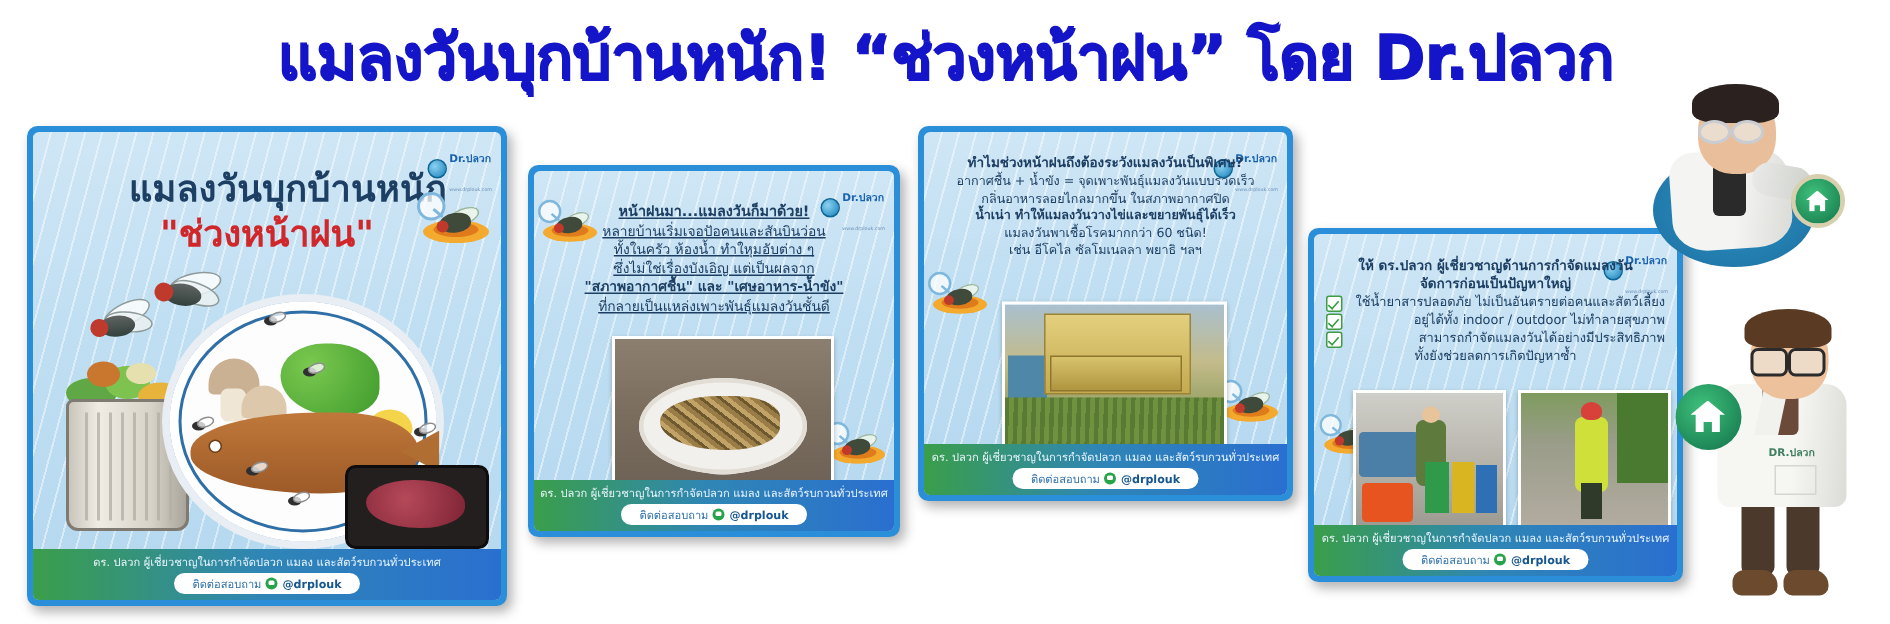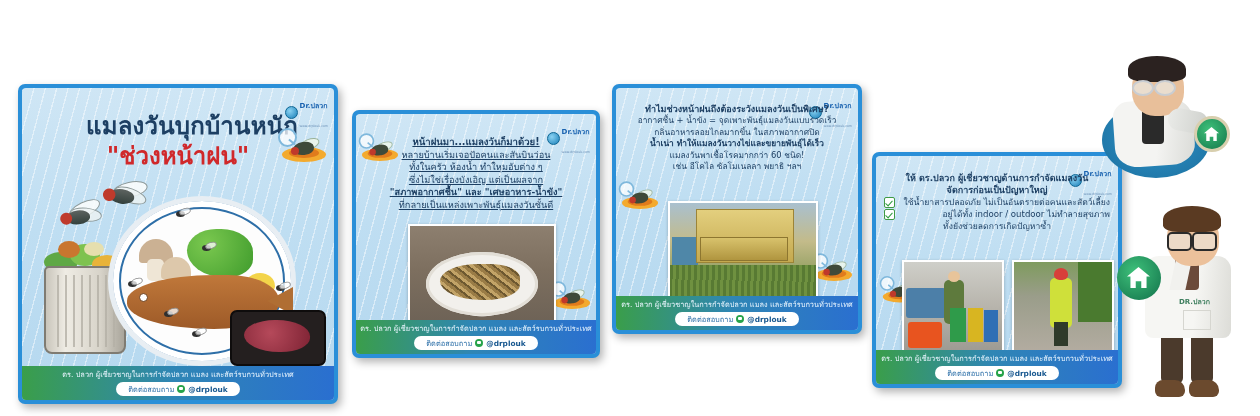--- a/index.html
+++ b/index.html
@@ -256,20 +256,21 @@
   #mascot-bot .badge{position:absolute;left:-6px;top:58px;width:44px;height:44px;border-radius:50%;
     background:radial-gradient(circle at 40% 35%,#3ec07a,#11714a);}
   #mascot-bot .badge::after{content:"";position:absolute;left:10px;top:11px;width:23px;height:21px;
     background:#fff;clip-path:polygon(50% 0,100% 45%,85% 45%,85% 100%,62% 100%,62% 68%,38% 68%,38% 100%,15% 100%,15% 45%,0 45%);}
 </style>
 </head>
 <body>
 
 <div id="stage">
 
+  <div class="headline">แมลงวันบุกบ้านหนัก! “ช่วงหน้าฝน” โดย Dr.ปลวก</div>
 
   <div class="card" id="card1">
     <div class="card-inner">
       <div class="rain"></div>
 
       <div class="logo">
         <span class="lmark"></span>
         <span>
           <span class="ltxt">Dr.ปลวก</span><br>
           <span class="lsub">www.drplouk.com</span>
@@ -494,20 +495,24 @@
         <div class="ln0">ให้ ดร.ปลวก ผู้เชี่ยวชาญด้านการกำจัดแมลงวัน</div>
         <div class="ln1">จัดการก่อนเป็นปัญหาใหญ่</div>
         <div class="chkline">
           <span class="chk"></span>
           <span>ใช้น้ำยาสารปลอดภัย ไม่เป็นอันตรายต่อคนและสัตว์เลี้ยง</span>
         </div>
         <div class="chkline">
           <span class="chk"></span>
           <span>อยู่ได้ทั้ง indoor / outdoor ไม่ทำลายสุขภาพ</span>
         </div>
+        <div class="chkline">
+          <span class="chk"></span>
+          <span>สามารถกำจัดแมลงวันได้อย่างมีประสิทธิภาพ</span>
+        </div>
         <div>ทั้งยังช่วยลดการเกิดปัญหาซ้ำ</div>
       </div>
 
       <div class="fly-deco" style="left:2px;top:118px;transform:scale(.78);">
         <span class="puddle"></span>
           <span class="puddle2"></span>
         <span class="wing"></span>
           <span class="body"></span>
           <span class="eye"></span>
         <span class="mag"></span>

